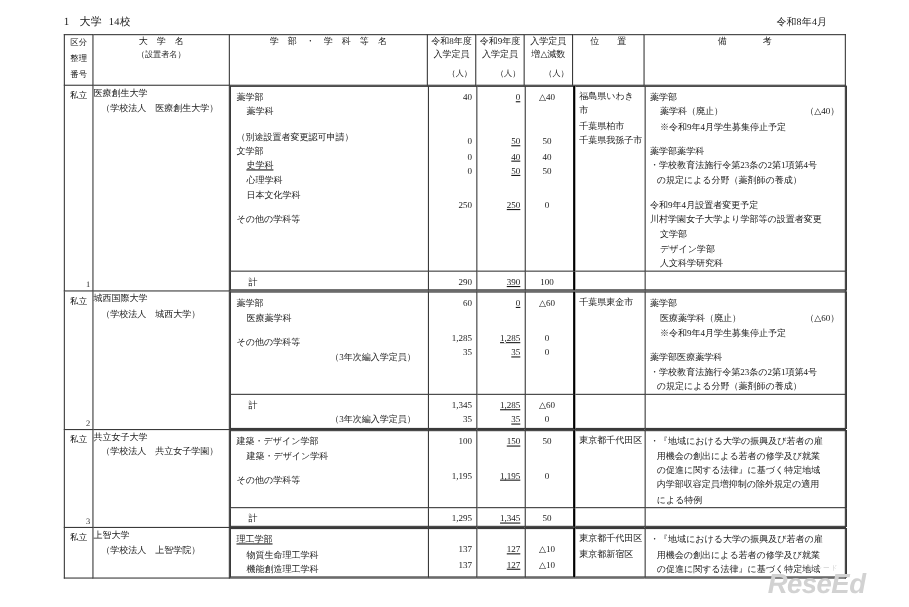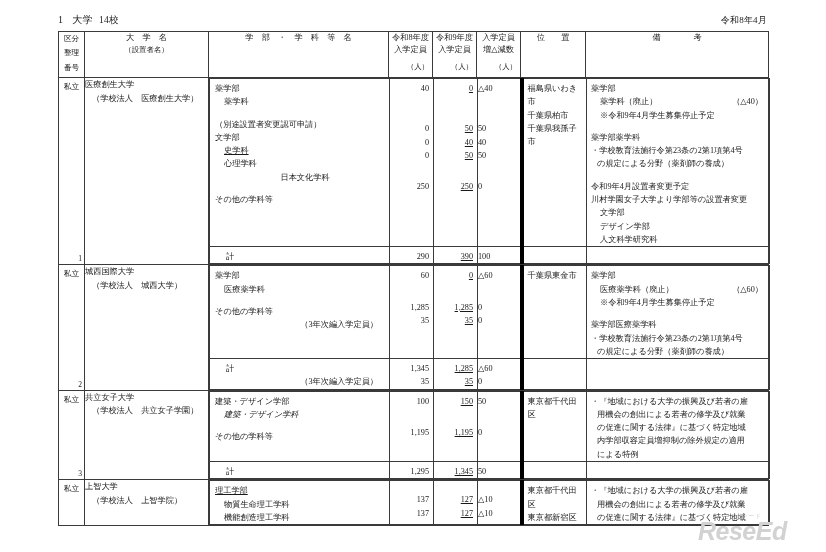--- a/index.html
+++ b/index.html
@@ -37,21 +37,21 @@
   .subhead .left {
     position: absolute;
     left: 0;
     top: 0;
     letter-spacing: 0.3px;
   }
   .subhead .left .num { margin-right: 9px; }
   .subhead .left .count { margin-left: 6px; font-size: 9.5px; }
   .subhead .right {
     position: absolute;
-    right: 1px;
+    right: 16px;
     top: 1px;
     font-size: 9px;
     letter-spacing: 0.2px;
   }
   table.main {
     margin: 0 58px;
     border-collapse: collapse;
     width: 710px;
     table-layout: fixed;
     font-size: 8.2px;
@@ -124,21 +124,21 @@
   .sub tr.total-row > td { border-top: 1px solid #3a3a3a; }
   .sub .s-dept  { width: 180px; }
   .sub .s-n8    { width: 44px; }
   .sub .s-n9    { width: 44px; }
   .sub .s-diff  { width: 44px; }
   .sub .s-loc   { width: 65px; font-family: Liberation Mono, monospace; }
   .sub .s-note  { width: 183px; }
   .sub td.s-dept  { border-right: 1px solid #3a3a3a; padding: 3px 3px 0 5px; line-height: 1.62; }
   .sub td.s-n8    { border-right: 1px solid #3a3a3a; padding: 3px 4px 0 0; text-align: right; line-height: 1.62; }
   .sub td.s-n9    { border-right: 1px solid #3a3a3a; padding: 3px 4px 0 0; text-align: right; line-height: 1.62; }
-  .sub td.s-diff  { border-right: 4px solid #000000; padding: 3px 4px 0 0; text-align: left; line-height: 1.62; }
+  .sub td.s-diff  { border-right: 2px solid #000000; padding: 3px 4px 0 0; text-align: center; line-height: 1.62; }
   .sub td.s-loc   { border-right: 1px solid #3a3a3a; padding: 3px 2px 0 4px; line-height: 1.62; }
   .sub td.s-note  { padding: 3px 4px 0 4px; line-height: 1.62; }
   .ind1 { padding-left: 9px; display: inline-block; }
   .blank { display: block; height: 9px; }
   .underlined { text-decoration: underline; }
   .tot-label { padding-left: 11px; }
   .hensoku { display: block; text-align: right; padding-right: 8px; }
   .note-ind { display: block; padding-left: 9px; }
   .note-cont { display: block; padding-left: 6px; }
   .note-row { display: block; position: relative; }
@@ -267,21 +267,21 @@
               <tbody>
                 <tr>
                   <td class="s-dept">
                     <span class="" style="display: block;">薬学部</span>
                     <span class="ind1" style="display: block;">薬学科</span>
                     <span class="blank"></span>
                     <span class="" style="display: block;">（別途設置者変更認可申請）</span>
                     <span class="" style="display: block;">文学部</span>
                     <span class="ind1" style="display: block; text-decoration: underline;">史学科</span>
                     <span class="ind1" style="display: block;">心理学科</span>
-                    <span class="ind1" style="display: block; text-align: center;">日本文化学科</span>
+                    <span class="ind1" style="display: block;">日本文化学科</span>
                     <span class="blank"></span>
                     <span class="" style="display: block;">その他の学科等</span>
                   </td>
                   <td class="s-n8">
                     <span style="display: block;">40</span>
                     <span class="blank" style="display: block;"></span>
                     <span class="blank" style="display: block;"></span>
                     <span class="blank" style="display: block;"></span>
                     <span style="display: block;">0</span>
                     <span style="display: block;">0</span>
@@ -451,21 +451,21 @@
                 <col class="s-n8">
                 <col class="s-n9">
                 <col class="s-diff">
                 <col class="s-loc">
                 <col class="s-note">
               </colgroup>
               <tbody>
                 <tr>
                   <td class="s-dept">
                     <span class="" style="display: block;">建築・デザイン学部</span>
-                    <span class="ind1" style="display: block; font-style: italic;">建築・デザイン学科</span>
+                    <span class="ind1" style="display: block;">建築・デザイン学科</span>
                     <span class="blank"></span>
                     <span class="" style="display: block;">その他の学科等</span>
                   </td>
                   <td class="s-n8">
                     <span style="display: block;">100</span>
                     <span class="blank" style="display: block;"></span>
                     <span class="blank" style="display: block;"></span>
                     <span style="display: block;">1,195</span>
                   </td>
                   <td class="s-n9">

